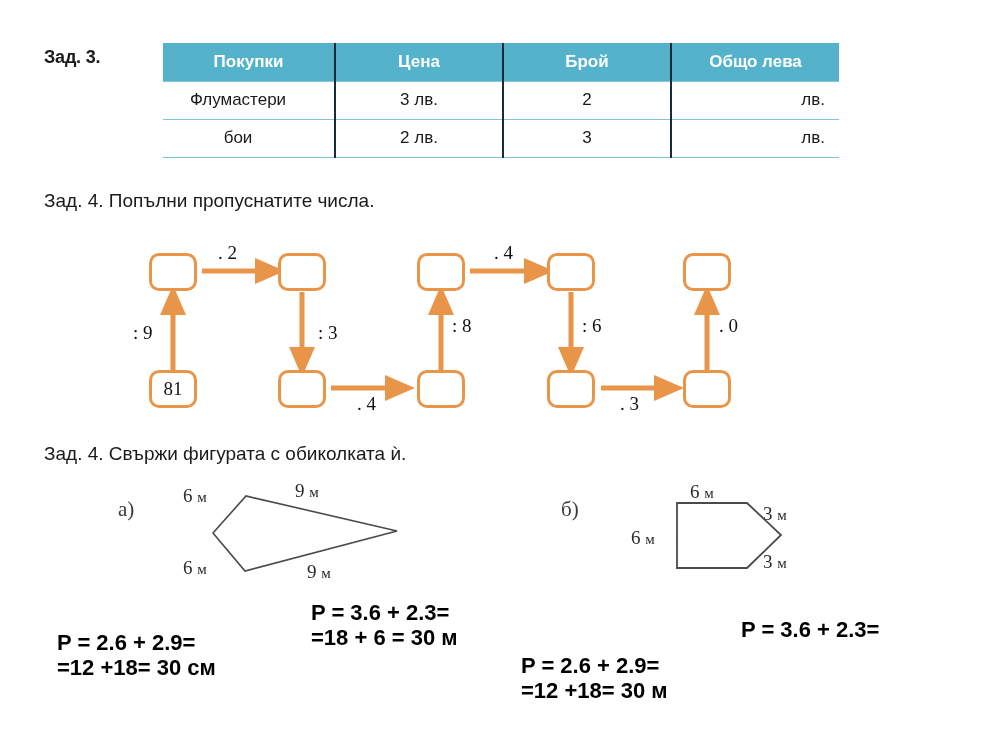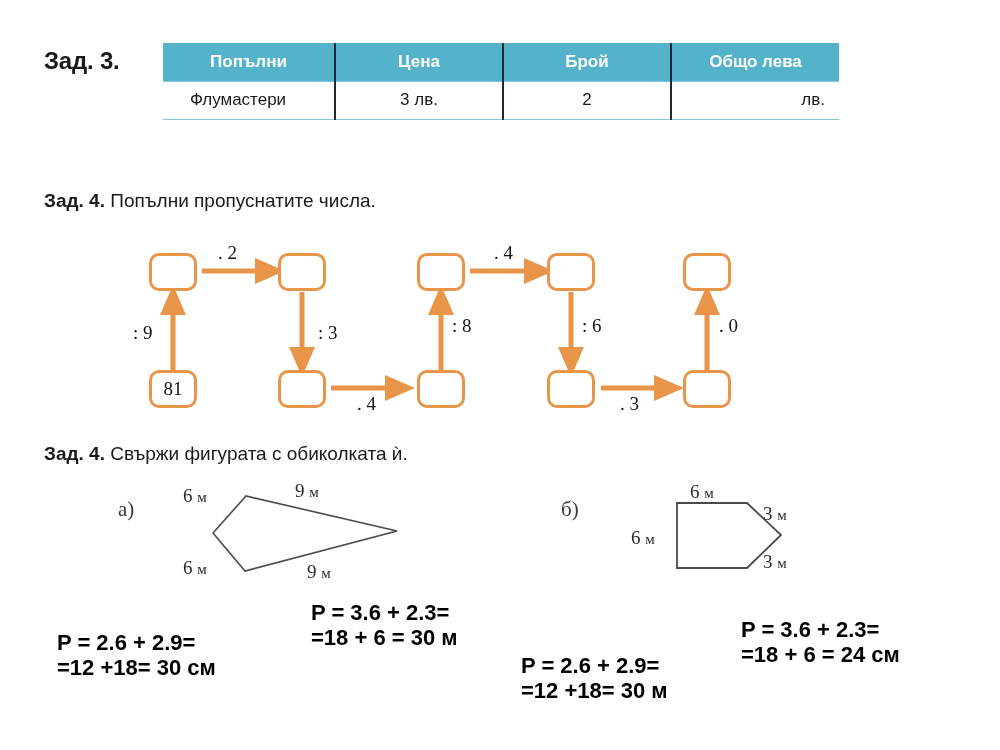--- a/index.html
+++ b/index.html
@@ -13,29 +13,29 @@
     position: relative;
     font-family: "Liberation Sans", sans-serif;
     color: #1a1a1a;
     overflow: hidden;
   }
   .abs { position: absolute; }
 
   
   .task-label {
     font-weight: bold;
-    font-size: 24px;
+    font-size: 18px;
     letter-spacing: -0.2px;
   }
   .task-line {
     font-size: 19px;
     white-space: nowrap;
   }
   .task-line .bold {
-    font-weight: bold;
+    font-weight: normal;
   }
   .task-line .normal {
     font-weight: normal;
   }
 
   
   .purchase-table {
     position: absolute;
     left: 163px;
     top: 43px;
@@ -139,33 +139,39 @@
 
 <table class="purchase-table">
   <colgroup>
     <col class="col-1">
       <col class="col-2">
       <col class="col-3">
       <col class="col-4">
   </colgroup>
   <thead>
     <tr>
-      <th>Попълни</th>
+      <th>Покупки</th>
       <th>Цена</th>
       <th>Брой</th>
       <th>Общо лева</th>
     </tr>
   </thead>
   <tbody>
     <tr>
       <td class="c-name">Флумастери</td>
       <td class="c-price">3 лв.</td>
       <td class="c-count">2</td>
       <td class="c-total">лв.</td>
     </tr>
+    <tr>
+      <td class="c-name">бои</td>
+      <td class="c-price">2 лв.</td>
+      <td class="c-count">3</td>
+      <td class="c-total">лв.</td>
+    </tr>
   </tbody>
 </table>
 
 <div class="abs task-line" style="left:44px; top:190px;">
   <span class="bold">Зад. 4.</span>
   <span class="normal">Попълни пропуснатите числа.</span>
 </div>
 
 <svg class="arrow-svg" style="left:0; top:0;" width="1000" height="750">
   <defs>
@@ -272,14 +278,13 @@
 <div class="formula" style="left:311px; top:600px;">
   <div>P = 3.6 + 2.3=</div>
   <div>=18 + 6 = 30 м</div>
 </div>
 <div class="formula" style="left:521px; top:653px;">
   <div>P = 2.6 + 2.9=</div>
   <div>=12 +18= 30 м</div>
 </div>
 <div class="formula" style="left:741px; top:617px;">
   <div>P = 3.6 + 2.3=</div>
-  <div>=18 + 6 = 24 см</div>
 </div>
 
 </body></html>

